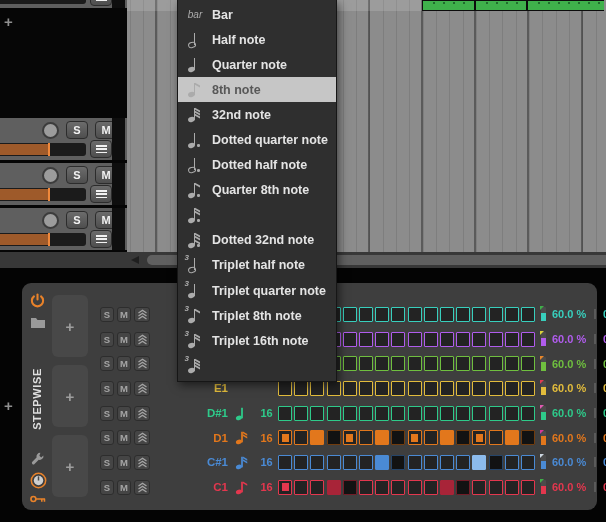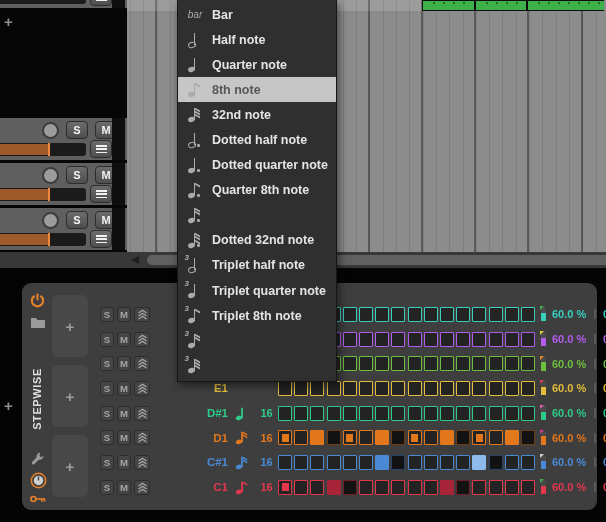--- a/index.html
+++ b/index.html
@@ -594,36 +594,36 @@
             <i class="flag" style="top: 2.5px;"></i>
             <i class="flag" style="top: 5.6px;"></i>
             <i class="flag" style="top: 8.7px;"></i>
           </span>
         </span>
         <span class="m-label">32nd note</span>
       </div>
       <div class="m-item">
         <span class="m-ic">
           <span class="nicon">
+            <i class="head"></i>
+            <i class="stem"></i>
+            <i class="ndot"></i>
+          </span>
+        </span>
+        <span class="m-label">Dotted quarter note</span>
+      </div>
+      <div class="m-item">
+        <span class="m-ic">
+          <span class="nicon">
             <i class="head hollow"></i>
             <i class="stem"></i>
             <i class="ndot"></i>
           </span>
         </span>
         <span class="m-label">Dotted half note</span>
-      </div>
-      <div class="m-item">
-        <span class="m-ic">
-          <span class="nicon">
-            <i class="head"></i>
-            <i class="stem"></i>
-            <i class="ndot"></i>
-          </span>
-        </span>
-        <span class="m-label">Dotted quarter note</span>
       </div>
       <div class="m-item">
         <span class="m-ic">
           <span class="nicon">
             <i class="head"></i>
             <i class="stem"></i>
             <i class="flag" style="top: 2.5px;"></i>
             <i class="ndot"></i>
           </span>
         </span>
@@ -687,20 +687,21 @@
       <div class="m-item">
         <span class="m-ic">
           <span class="nicon">
             <i class="head"></i>
             <i class="stem"></i>
             <i class="flag" style="top: 2.5px;"></i>
             <i class="flag" style="top: 5.6px;"></i>
             <i class="tri">3</i>
           </span>
         </span>
+        <span class="m-label">Triplet 16th note</span>
       </div>
       <div class="m-item">
         <span class="m-ic">
           <span class="nicon">
             <i class="head"></i>
             <i class="stem"></i>
             <i class="flag" style="top: 2.5px;"></i>
             <i class="flag" style="top: 5.6px;"></i>
             <i class="flag" style="top: 8.7px;"></i>
             <i class="tri">3</i>

